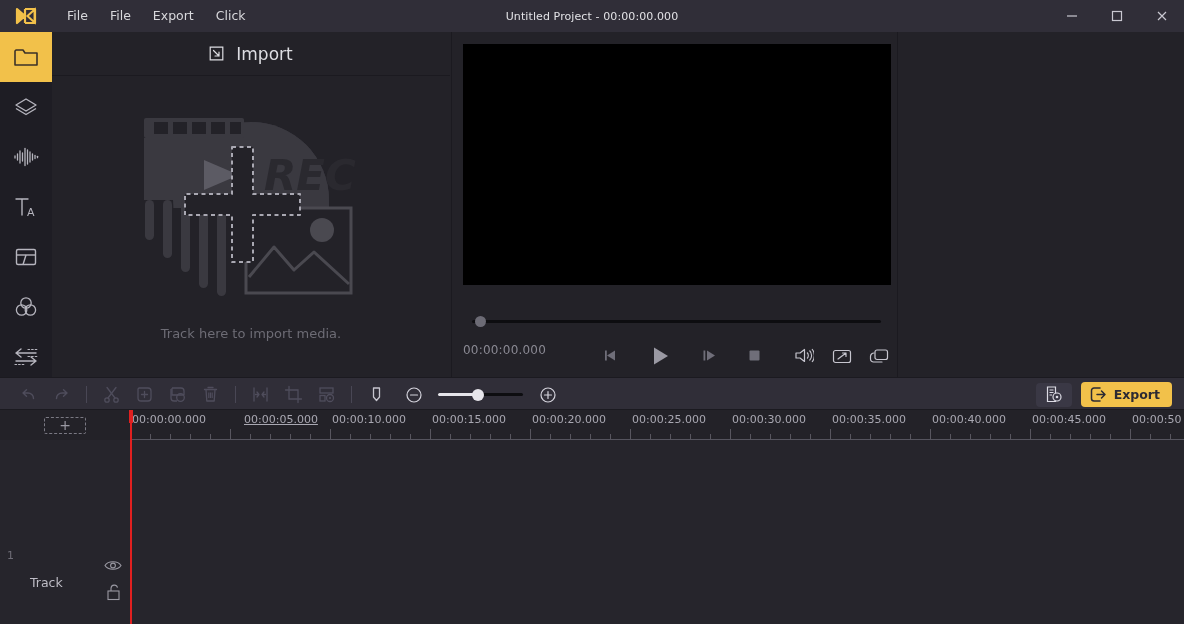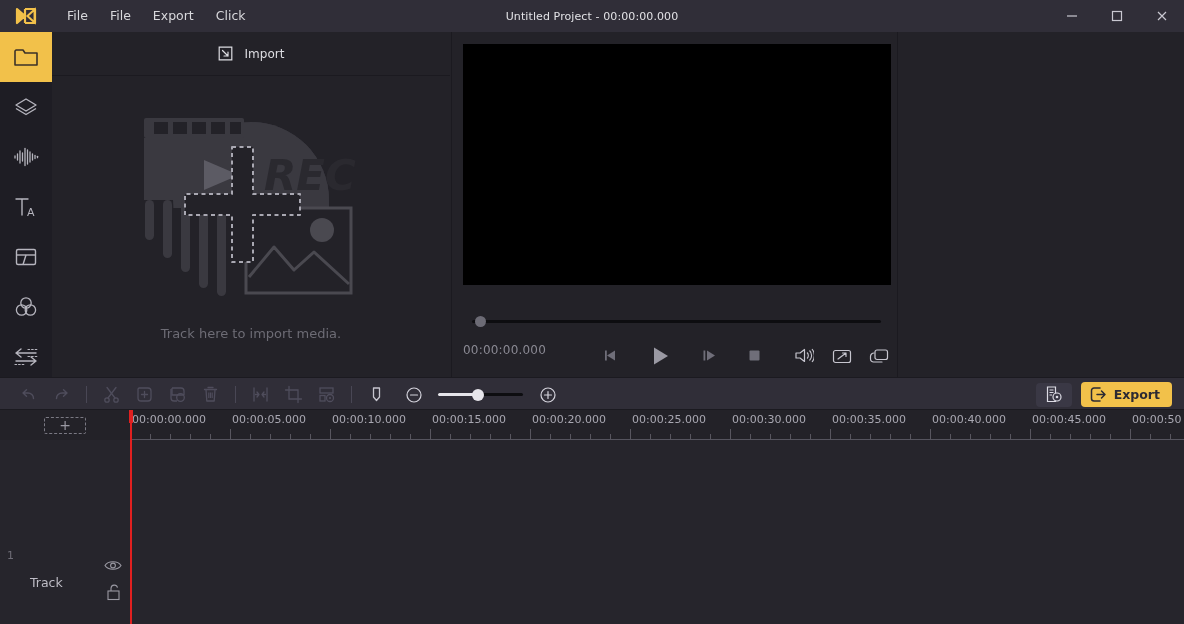--- a/index.html
+++ b/index.html
@@ -41,21 +41,21 @@
   .rail-item.active { background: #F2C14A; }
 
   
   .media-panel {
     position: absolute; left: 52px; top: 32px; width: 398px; height: 345px;
     background: #232228;
   }
   .media-tabs { display: flex; height: 44px; border-bottom: 1px solid #1b1a20; }
   .mtab {
     flex: 1; display: flex; align-items: center; justify-content: center; gap: 12px;
-    font-size: 12px; color: #DDDDE2; cursor: pointer; position: relative;
+    font-size: 17px; color: #DDDDE2; cursor: pointer; position: relative;
   }
   .mtab + .mtab::before {
     content: ""; position: absolute; left: 0; top: 11px; width: 1px; height: 22px; background: #45434f;
   }
   .drop-area {
     position: absolute; left: 0; top: 44px; width: 398px; height: 301px;
     display: flex; flex-direction: column; align-items: center; justify-content: center;
     cursor: pointer;
   }
   .drop-art { width: 230px; height: 200px; position: relative; font-style: italic; }
@@ -500,21 +500,21 @@
       <div class="track-add-cell">
         <div class="add-track">+</div>
       </div>
       <div class="ruler" id="ruler">
           <div class="rlabel" style="left: 2px;">00:00:00.000</div>
           <div class="rtick major" style="left: 0px;"></div>
           <div class="rtick minor" style="left: 20px;"></div>
           <div class="rtick minor" style="left: 40px;"></div>
           <div class="rtick minor" style="left: 60px;"></div>
           <div class="rtick minor" style="left: 80px;"></div>
-          <div class="rlabel" style="left: 102px;">00:00:05.000</div>
+          <div class="rlabel" style="left: 114px; text-decoration: underline;">00:00:05.000</div>
           <div class="rtick major" style="left: 100px;"></div>
           <div class="rtick minor" style="left: 120px;"></div>
           <div class="rtick minor" style="left: 140px;"></div>
           <div class="rtick minor" style="left: 160px;"></div>
           <div class="rtick minor" style="left: 180px;"></div>
           <div class="rlabel" style="left: 202px;">00:00:10.000</div>
           <div class="rtick major" style="left: 200px;"></div>
           <div class="rtick minor" style="left: 220px;"></div>
           <div class="rtick minor" style="left: 240px;"></div>
           <div class="rtick minor" style="left: 260px;"></div>

